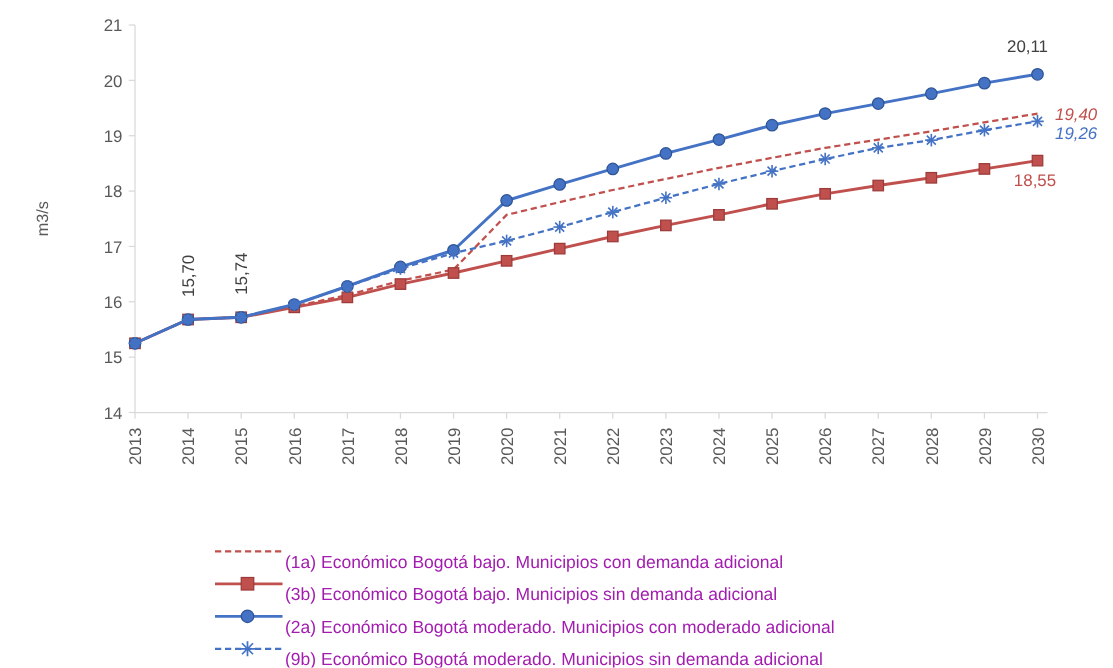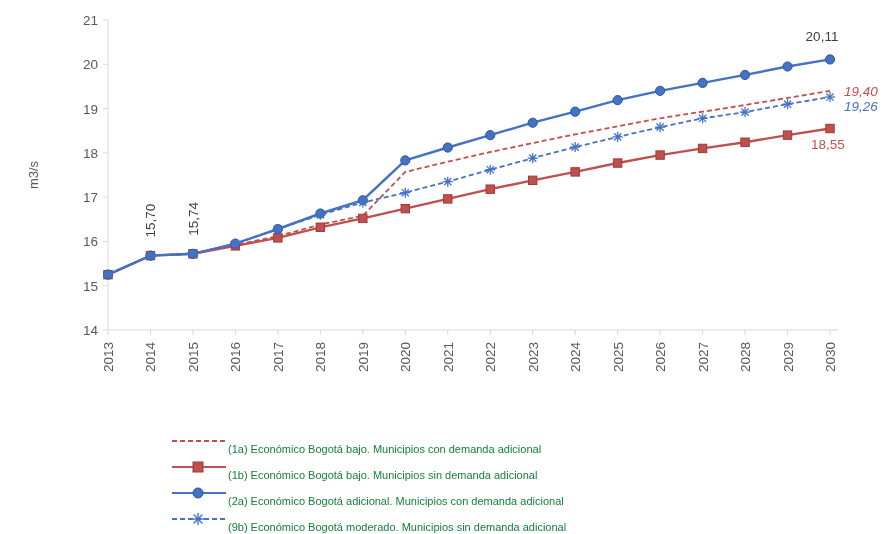--- a/index.html
+++ b/index.html
@@ -23,21 +23,21 @@
     width:600px;
   }
   .legend-row{
     display:flex;align-items:center;
     height:26px;
   }
   .legend-key{
     width:58px;height:18px;flex:0 0 58px;position:relative;
   }
   .legend-label{
-    font-size:11px;color:#15803d;white-space:nowrap;margin-top:16px;
+    font-size:14px;color:#a21caf;white-space:nowrap;margin-top:16px;
   }
   .dataLabel{font-size:13.5px;}
 </style>
 </head>
 <body>
 
 <div id="chart-wrap">
   <svg id="plot" width="890" height="534">
       <line x1="108" y1="20" x2="108" y2="330" stroke="#d9d9d9" stroke-width="1"></line>
       <line x1="108" y1="330" x2="838" y2="330" stroke="#d9d9d9" stroke-width="1"></line>
@@ -259,30 +259,30 @@
       </span>
       <span class="legend-label">(1a) Económico Bogotá bajo. Municipios con demanda adicional</span>
     </div>
     <div class="legend-row">
       <span class="legend-key">
         <svg width="58" height="18">
             <line x1="2" y1="9" x2="56" y2="9" stroke="#C0504D" stroke-width="2.2"></line>
             <rect x="23" y="4" width="10" height="10" fill="#C0504D" stroke="#9c3b39" stroke-width="1"></rect>
           </svg>
       </span>
-      <span class="legend-label">(1b) Económico Bogotá bajo. Municipios sin demanda adicional</span>
+      <span class="legend-label">(3b) Económico Bogotá bajo. Municipios sin demanda adicional</span>
     </div>
     <div class="legend-row">
       <span class="legend-key">
         <svg width="58" height="18">
             <line x1="2" y1="9" x2="56" y2="9" stroke="#4472C4" stroke-width="2.2"></line>
             <circle cx="28" cy="9" r="5" fill="#4472C4" stroke="#2f5597" stroke-width="1"></circle>
           </svg>
       </span>
-      <span class="legend-label">(2a) Económico Bogotá adicional. Municipios con demanda adicional</span>
+      <span class="legend-label">(2a) Económico Bogotá moderado. Municipios con moderado adicional</span>
     </div>
     <div class="legend-row">
       <span class="legend-key">
         <svg width="58" height="18">
             <line x1="2" y1="9" x2="56" y2="9" stroke="#4472C4" stroke-width="1.8" stroke-dasharray="5,3"></line>
           <g stroke="#4472C4" stroke-width="1.4">
               <line x1="22" y1="9" x2="34" y2="9"></line>
               <line x1="28" y1="3" x2="28" y2="15"></line>
               <line x1="23.6" y1="4.6" x2="32.4" y2="13.4"></line>
               <line x1="32.4" y1="4.6" x2="23.6" y2="13.4"></line>

